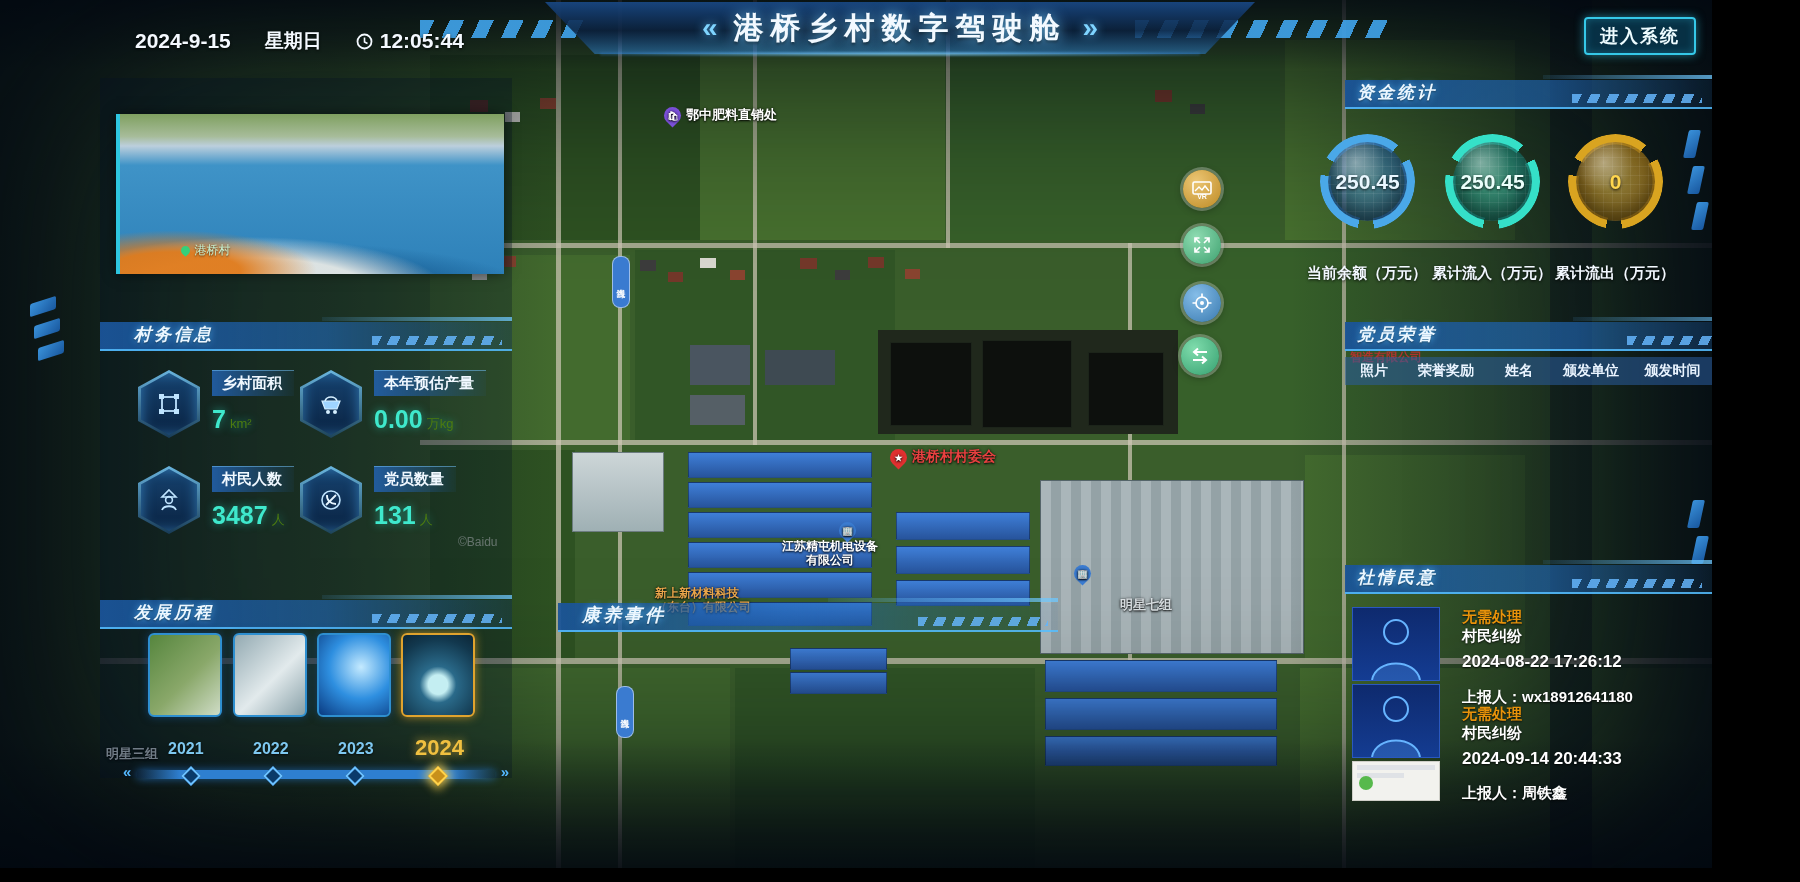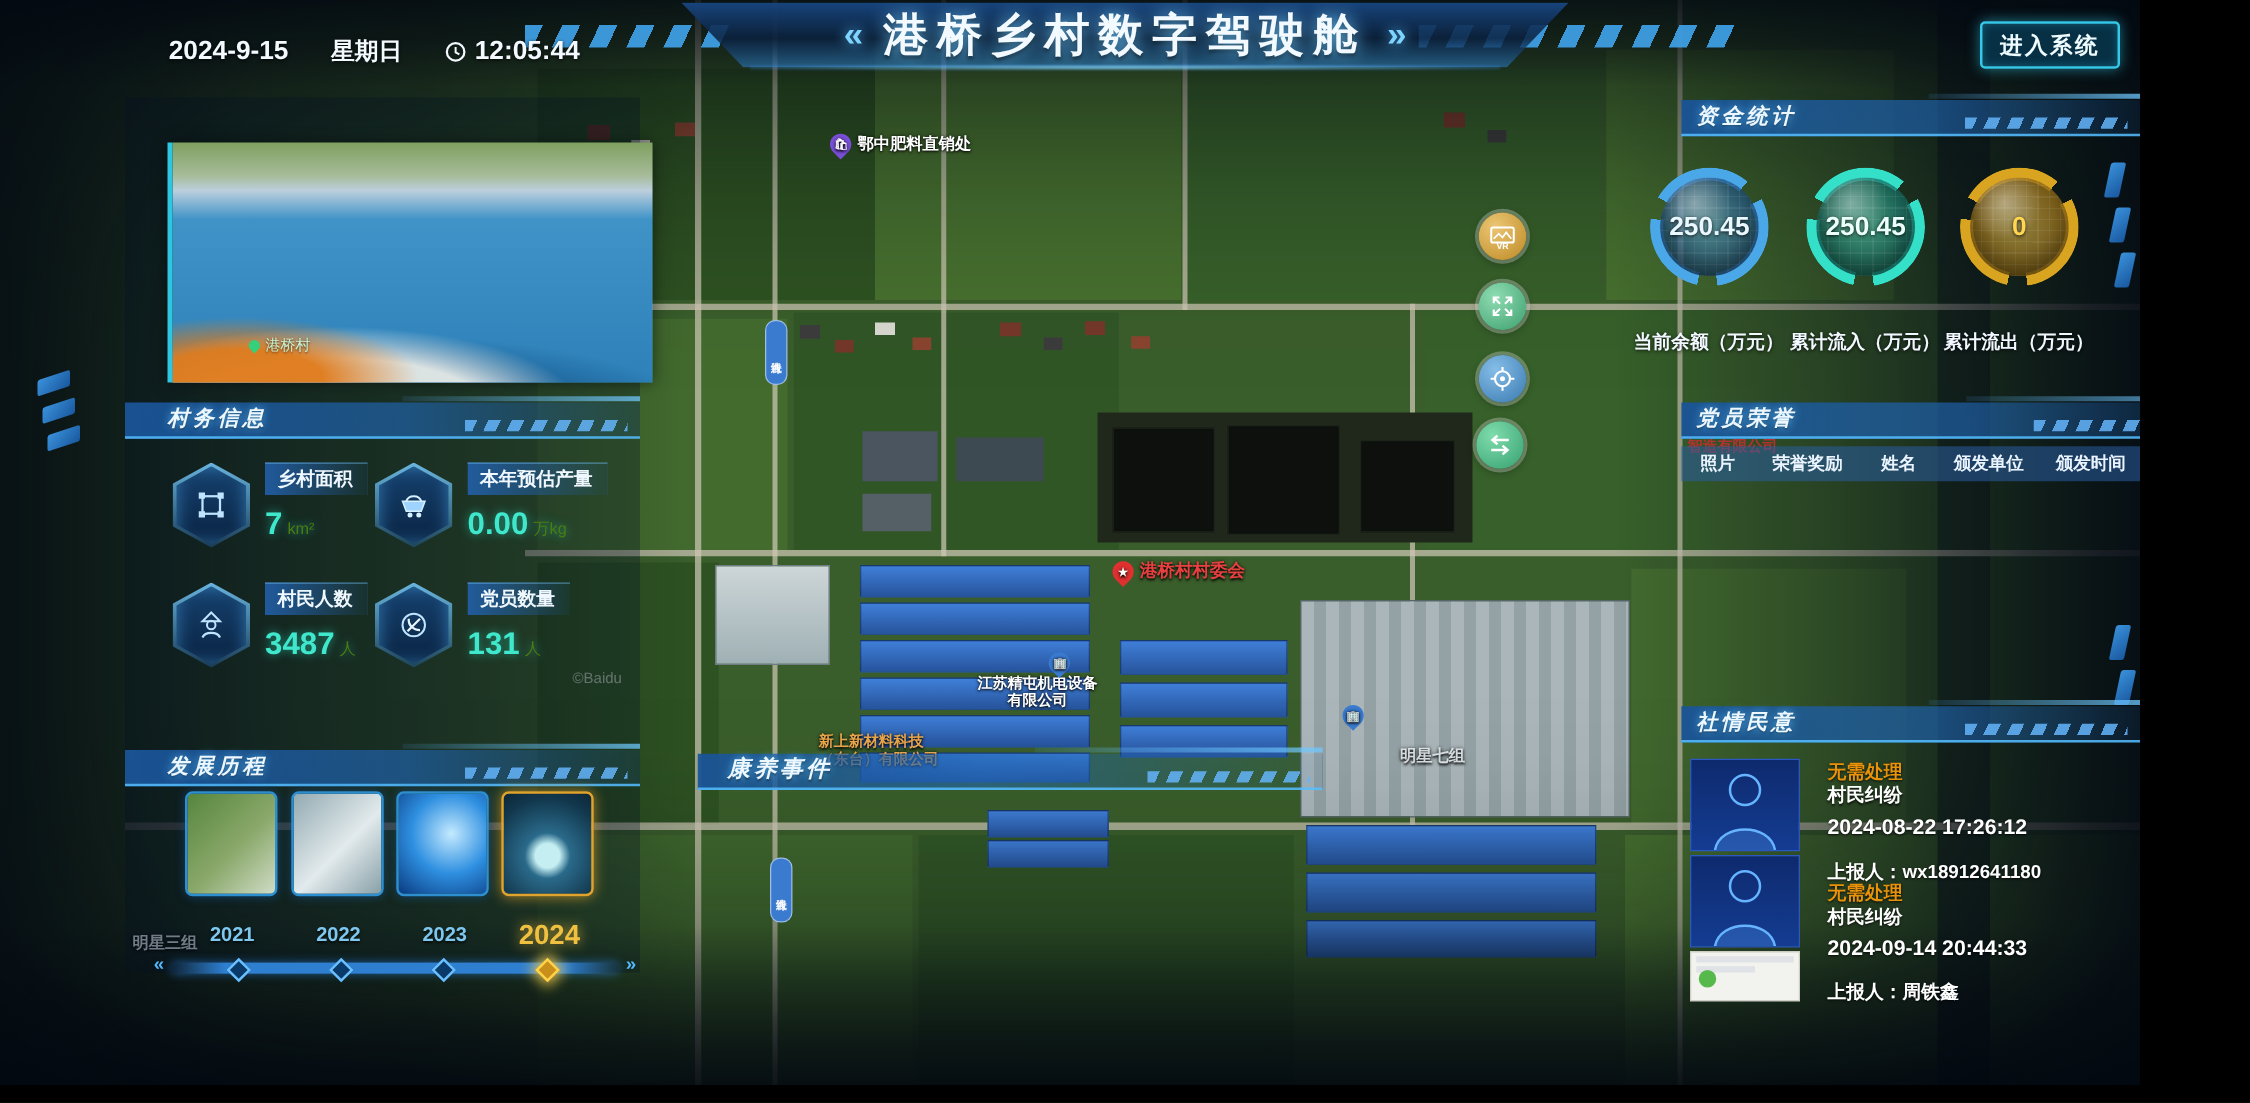--- a/index.html
+++ b/index.html
@@ -49,21 +49,21 @@
   .b-swap{background:radial-gradient(circle at 35% 30%,#7fdcac,#36a070);}
   
   .banner{position:absolute;left:545px;top:2px;width:710px;height:52px;z-index:6;
      background:linear-gradient(180deg,rgba(24,70,128,.96),rgba(10,32,62,.85) 55%,rgba(46,130,210,.55));
      clip-path:polygon(0 0,100% 0,93% 100%,7% 100%);
      display:flex;align-items:center;justify-content:center;
      box-shadow:0 4px 18px rgba(40,140,240,.5);}
   .banner-glow{position:absolute;left:600px;top:52px;width:600px;height:4px;z-index:6;
      background:radial-gradient(ellipse at center,rgba(140,220,255,.95),rgba(60,150,255,.25) 70%,transparent);
      filter:blur(1px);}
-  .banner .title{font-size:36px;font-weight:bold;letter-spacing:7px;color:#f2f9ff;
+  .banner .title{font-size:30px;font-weight:bold;letter-spacing:7px;color:#f2f9ff;
      text-shadow:0 0 14px rgba(110,200,255,.95),0 2px 3px rgba(0,0,0,.65);}
   .banner .arr{font-size:28px;font-weight:bold;color:#7fd4ff;margin:0 16px;
      text-shadow:0 0 10px rgba(90,190,255,.9);}
   .dashes{position:absolute;height:18px;z-index:6;opacity:.95;
      background:repeating-linear-gradient(115deg,rgba(64,164,236,.95) 0 13px,transparent 13px 27px);}
   .datebar{position:absolute;left:135px;top:28px;z-index:6;display:flex;align-items:center;gap:34px;
      font-weight:bold;color:#f4f9ff;text-shadow:0 1px 3px rgba(0,0,0,.8);}
   .datebar .d{font-size:21px;} .datebar .w{font-size:19px;}
   .datebar .clockwrap{display:flex;align-items:center;gap:7px;font-size:21px;}
   .enter-btn{position:absolute;left:1584px;top:17px;width:108px;height:34px;z-index:9;
@@ -77,21 +77,21 @@
   .panel-h .t{font-style:italic;font-weight:bold;font-size:17px;letter-spacing:3px;
      color:#ecf7ff;line-height:25px;padding-left:34px;display:block;
      text-shadow:0 0 7px rgba(90,190,255,.9),0 1px 2px rgba(0,0,0,.6);}
   .panel-h.tight .t{padding-left:12px;}
   .panel-h::before{content:"";position:absolute;right:0;top:-5px;width:46%;height:4px;
      background:linear-gradient(90deg,rgba(80,170,250,.1),rgba(110,200,255,.75));}
   .panel-h::after{content:"";position:absolute;right:10px;bottom:4px;width:130px;height:9px;
      background:repeating-linear-gradient(115deg,rgba(100,180,250,.85) 0 9px,transparent 9px 17px);}
   .ptint{position:absolute;background:rgba(4,18,38,.30);z-index:4;}
   
-  .photo{position:absolute;left:134px;top:114px;width:384px;height:192px;z-index:5;
+  .photo{position:absolute;left:116px;top:114px;width:384px;height:160px;z-index:5;
      border-left:4px solid #2ec6e0;box-shadow:0 0 12px rgba(0,0,0,.5);
      background:
        radial-gradient(ellipse 62% 42% at 14% 98%,rgba(224,122,26,.95) 28%,transparent 60%),
        radial-gradient(ellipse 80% 55% at 34% 112%,rgba(240,240,234,.9) 40%,transparent 64%),
        radial-gradient(ellipse 95% 62% at 48% 124%,rgba(26,96,150,.85) 48%,transparent 70%),
        linear-gradient(180deg,#7fa060 0%,#a7bc9a 14%,#bccfdd 20%,#3f93c7 32%,#2e81b9 100%);}
   .photo .cap{position:absolute;left:16%;top:80%;font-size:12px;color:#c9f2d2;display:flex;
      align-items:center;gap:4px;text-shadow:0 1px 2px rgba(0,0,0,.7);}
   .pin{width:9px;height:9px;background:#35d07a;border-radius:50% 50% 50% 0;transform:rotate(-45deg);
      display:inline-block;}

